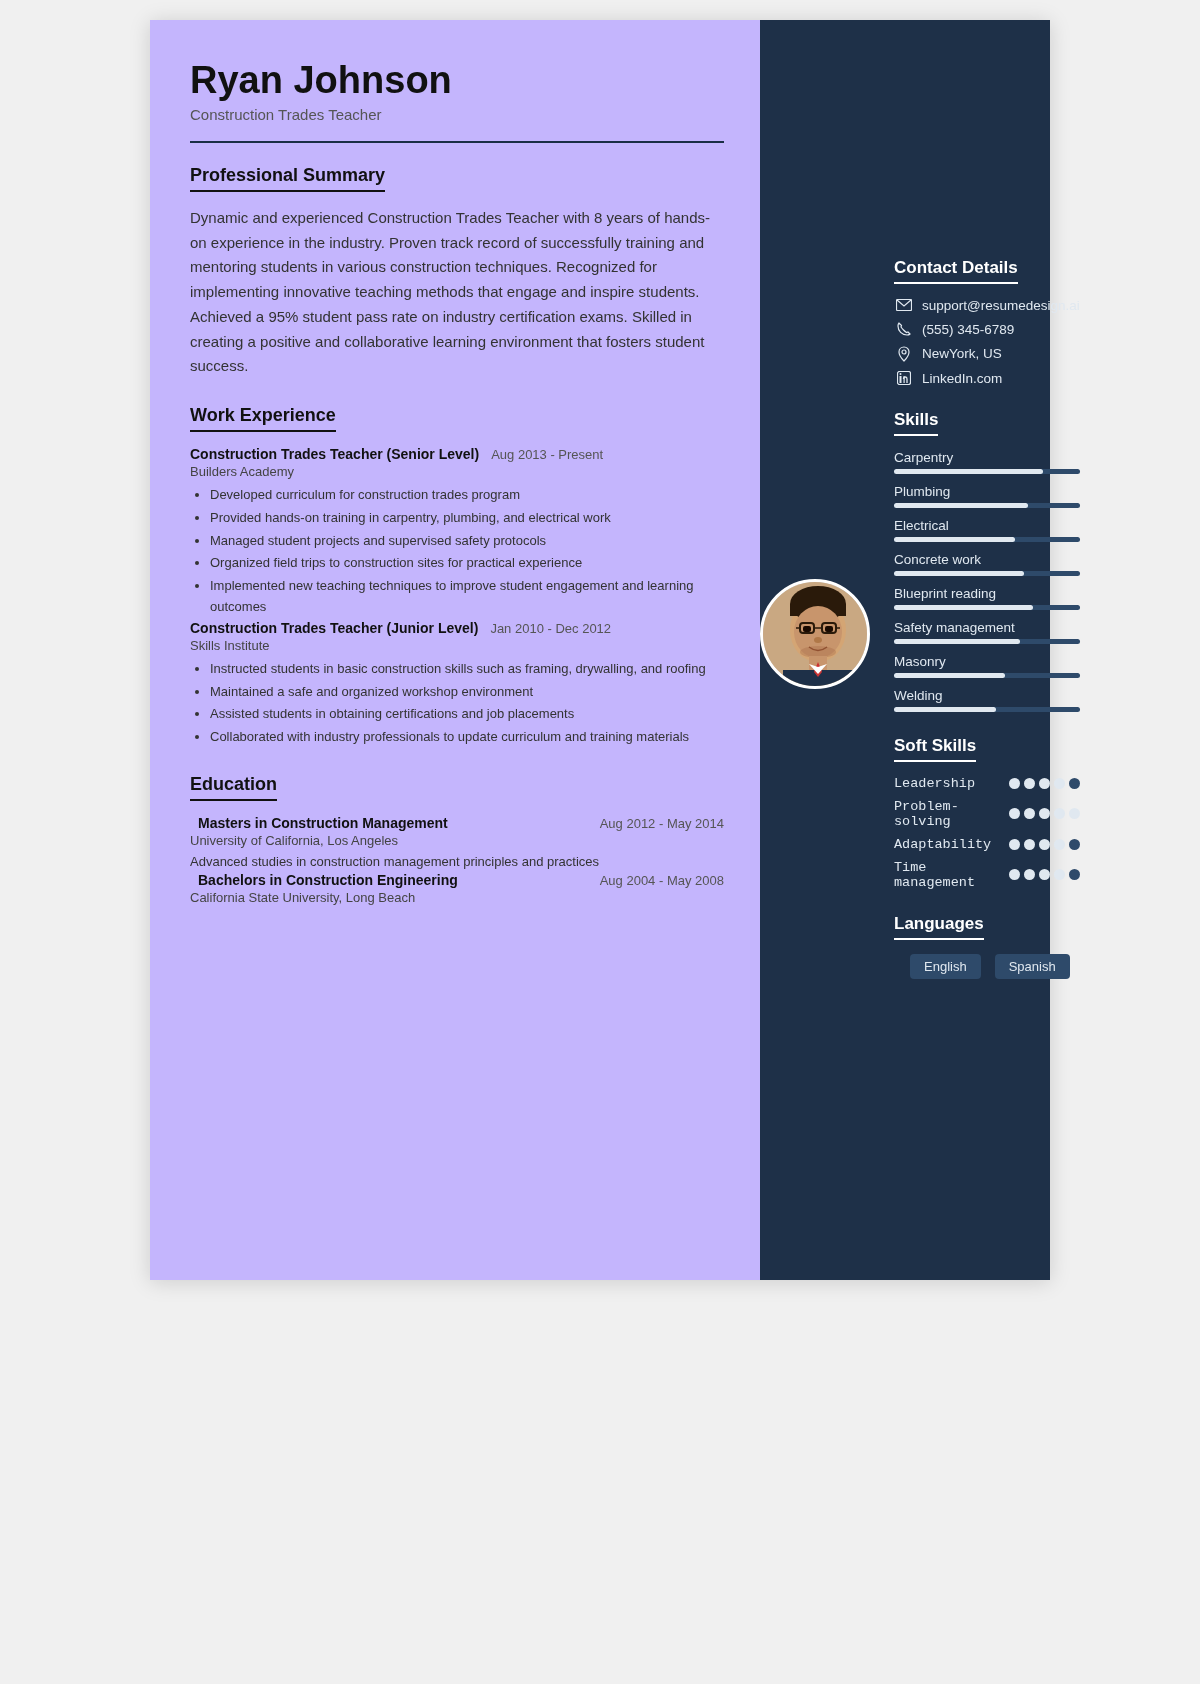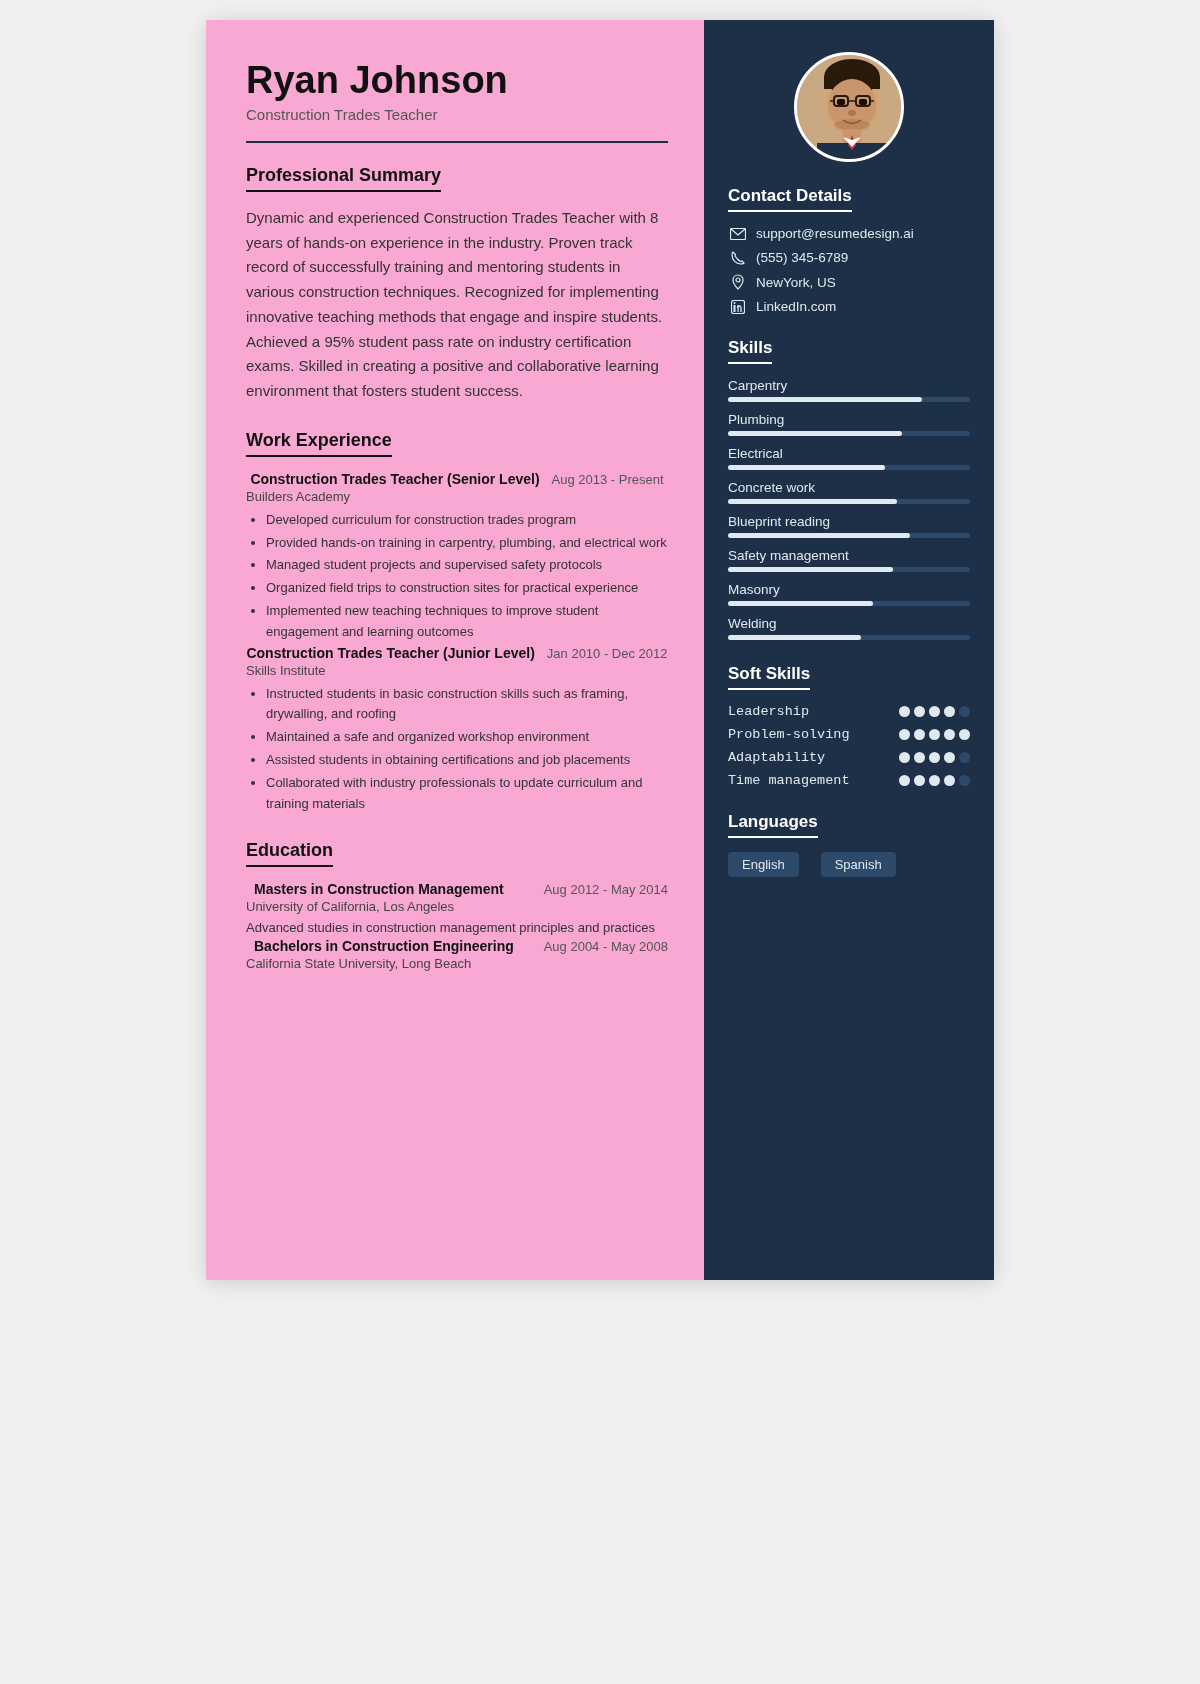--- a/index.html
+++ b/index.html
@@ -5,23 +5,23 @@
     * { margin: 0; padding: 0; box-sizing: border-box; }
     body {
       font-family: 'Segoe UI', Arial, sans-serif;
       background: #f0f0f0;
       display: flex;
       justify-content: center;
       align-items: flex-start;
       min-height: 100vh;
     }
     .resume {
-      width: 788px;
+      width: 900px;
       min-height: 1260px;
-      background: #f9a8d4;
+      background: #c4b5fd;
       display: flex;
       box-shadow: 0 2px 20px rgba(0,0,0,0.15);
       margin: 20px auto;
     }
     
     .left {
       flex: 1;
       padding: 40px 36px 40px 40px;
     }
     .header-section {
@@ -53,21 +53,21 @@
       display: inline-block;
     }
     .section { margin-bottom: 26px; }
     .summary-text {
       font-size: 15px;
       color: #333;
       line-height: 1.65;
     }
     .job-header {
       display: flex;
-      justify-content: center;
+      justify-content: flex-start;
       align-items: baseline;
       margin-bottom: 2px;
       margin-top: 14px;
     }
     .job-header:first-of-type { margin-top: 0; }
     .job-title {
       font-size: 14px;
       font-weight: 700;
       color: #111;
     }
@@ -122,21 +122,21 @@
       color: #333;
       line-height: 1.5;
     }
 
     
     .right {
       width: 290px;
       background: #1e3048;
       padding: 0 0 40px 0;
       display: flex;
-      flex-direction: column;
+      flex-direction: row;
       align-items: center;
     }
     .avatar-wrap {
       width: 100%;
       display: flex;
       justify-content: center;
       padding: 32px 0 24px 0;
     }
     .avatar {
       width: 110px;
@@ -213,22 +213,23 @@
     }
     .dot {
       width: 11px;
       height: 11px;
       border-radius: 50%;
     }
     .dot-filled { background: #e0e8f0; }
     .dot-empty { background: #2e4a6a; }
     .languages-wrap {
       display: flex;
-      gap: 22px;
+      gap: 14px;
       flex-wrap: wrap;
+      margin-left: 16px;
     }
     .lang-badge {
       background: #2e4a6a;
       color: #e0e8f0;
       font-size: 13px;
       padding: 5px 14px;
       border-radius: 4px;
     }
   </style>
 </head>

